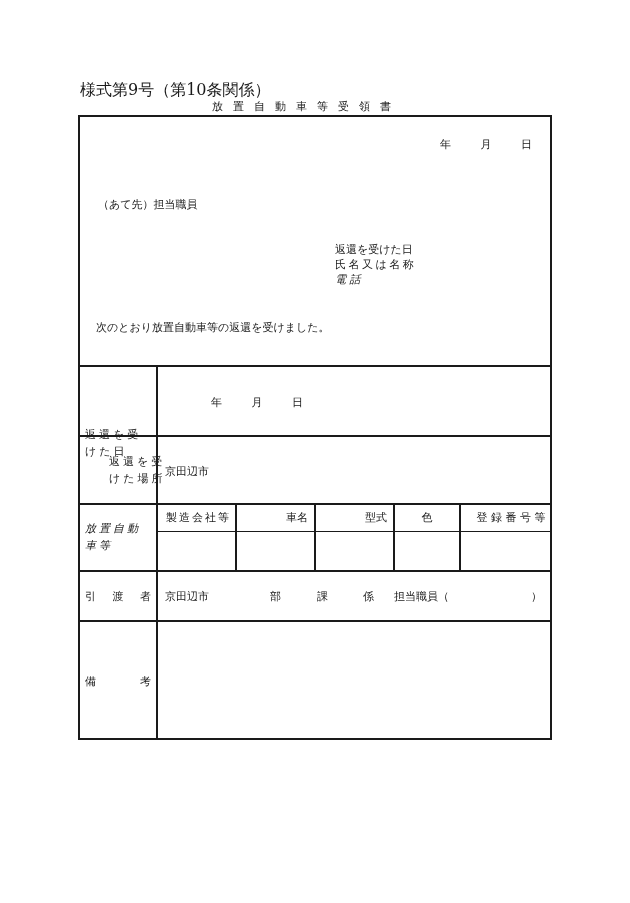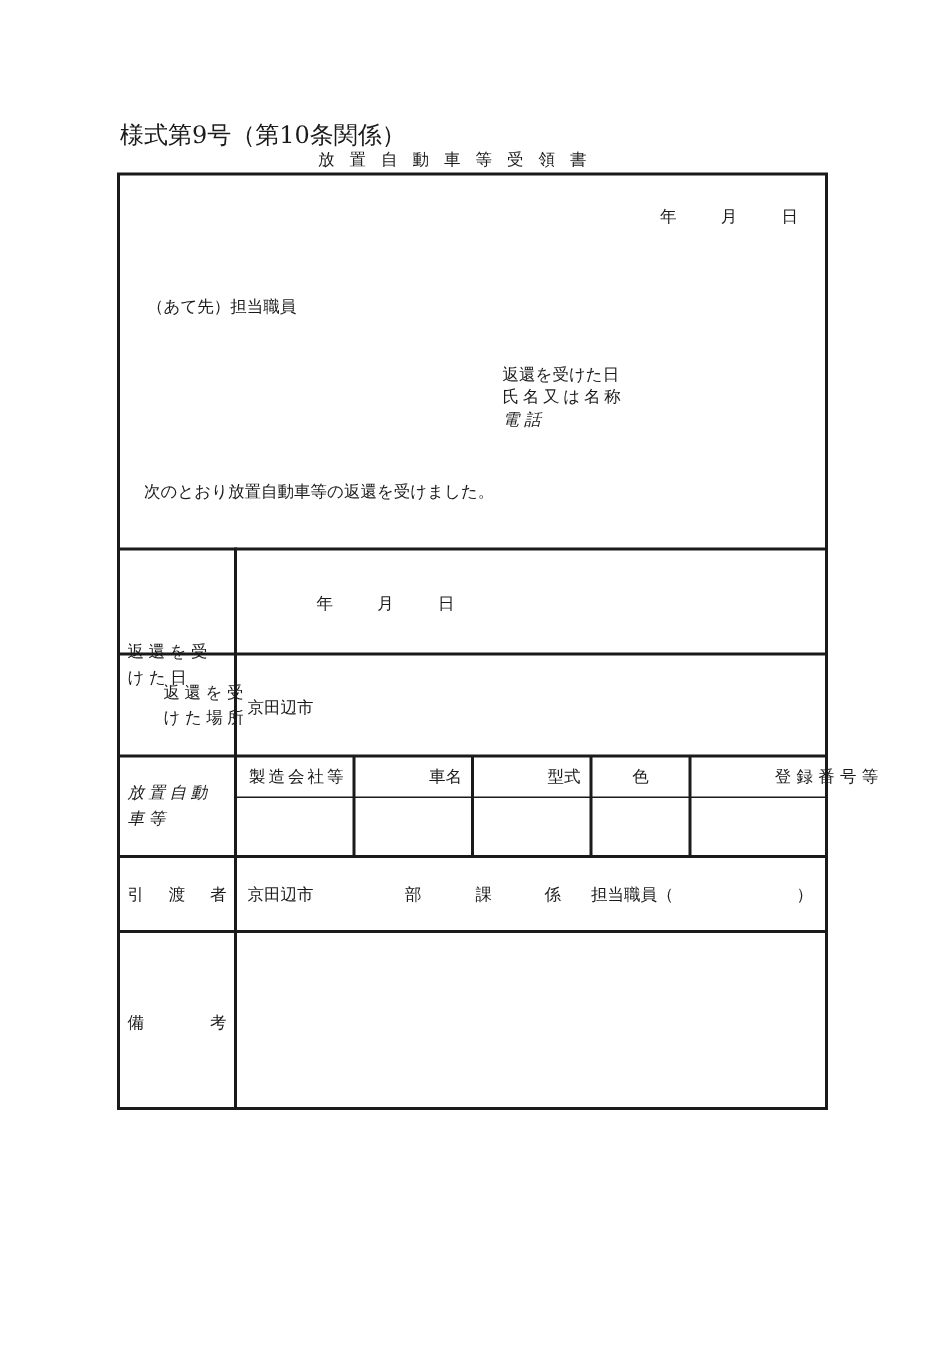--- a/index.html
+++ b/index.html
@@ -163,21 +163,21 @@
   <span>車</span>
   <span>名</span>
 </div>
 <div class="vh-head" style="left:321px; width:66px;">
   <span>型</span>
   <span>式</span>
 </div>
 <div class="vh-head" style="left:395px; width:64px; justify-content:center;">
   <span>色</span>
 </div>
-<div class="vh-head" style="left:467px; width:82px; letter-spacing:3.5px;margin-left:40px;">
+<div class="vh-head" style="left:467px; width:82px; letter-spacing:3.5px;">
   <span>登録番号等</span>
 </div>
 
 <div class="abs" style="left:158px; top:533px; width:77px; height:37px;"></div>
 <div class="abs" style="left:237px; top:533px; width:77px; height:37px;"></div>
 <div class="abs" style="left:316px; top:533px; width:77px; height:37px;"></div>
 <div class="abs" style="left:395px; top:533px; width:64px; height:37px;"></div>
 <div class="abs" style="left:461px; top:533px; width:89px; height:37px;"></div>
 
 <div class="handover-label">

